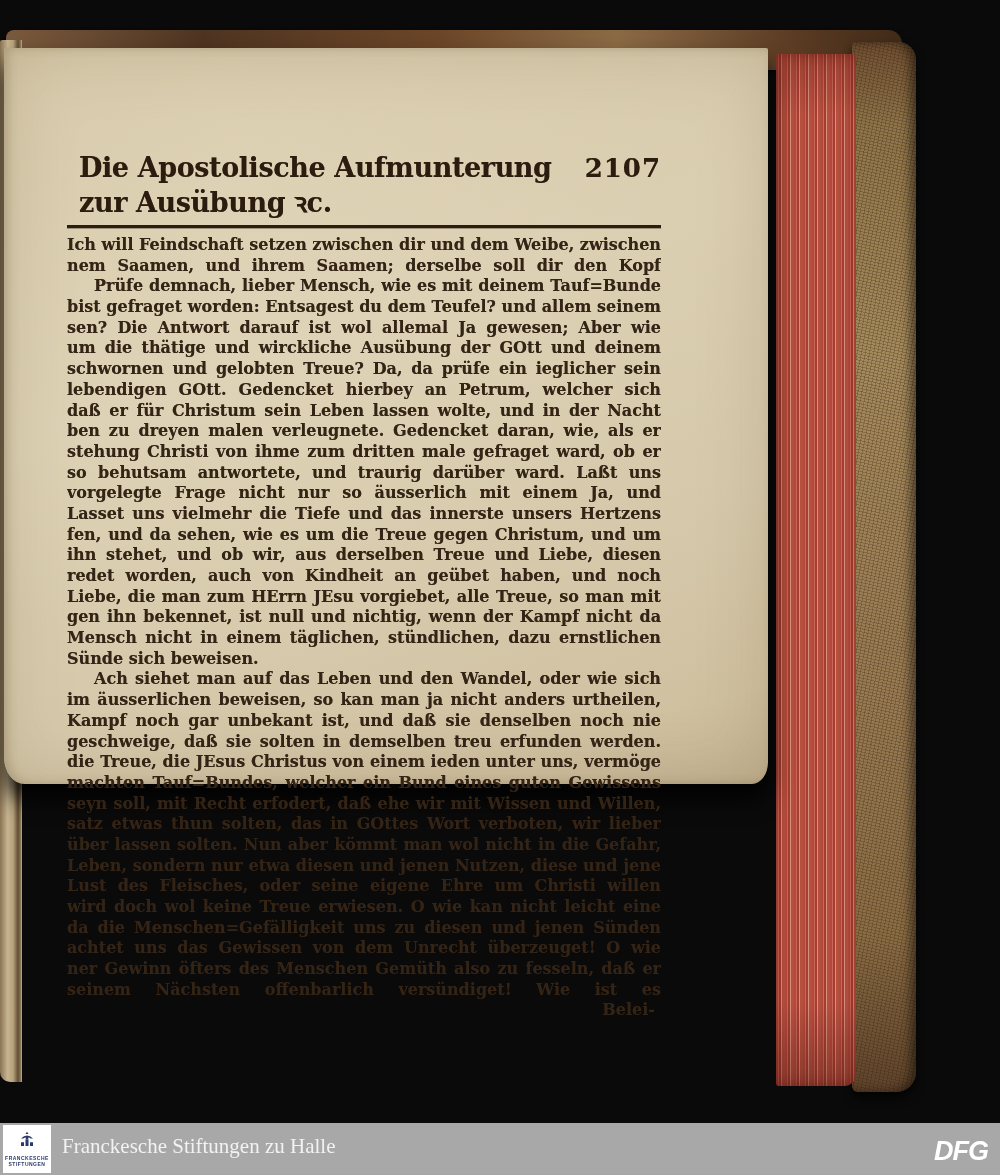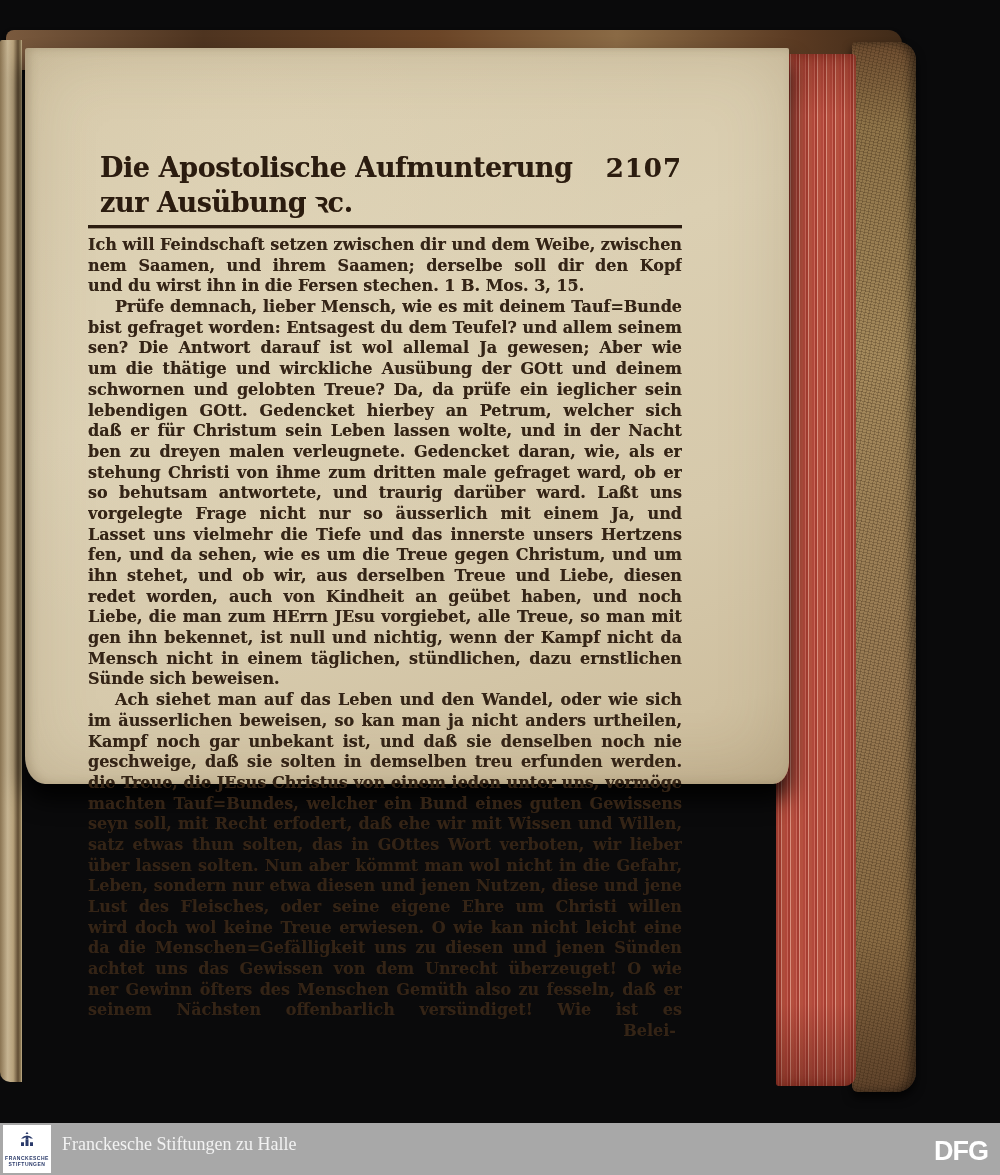--- a/index.html
+++ b/index.html
@@ -33,21 +33,21 @@
       repeating-linear-gradient(90deg,#b3493c 0 2px,#c9685a 2px 3px,#a63d31 3px 5px,#d9907f 5px 6px,#b5503f 6px 9px);
     border-radius:2px 4px 12px 3px;
     box-shadow:inset 0 0 14px rgba(90,20,10,.5);
   }
   .gutter{
     position:absolute;left:0;top:40px;width:22px;height:1042px;
     background:linear-gradient(90deg,#8a7452,#c6b492 35%,#b7a27c 60%,#5f4c33 82%,#8d7a56 94%,#c9b791);
     border-radius:2px 0 0 10px;
   }
   .page{
-    position:absolute;left:25px;top:48px;width:764px;height:736px;
+    position:absolute;left:4px;top:48px;width:764px;height:736px;
     background:
       radial-gradient(ellipse at 30% 20%,rgba(255,250,230,.15),rgba(0,0,0,0) 60%),
       linear-gradient(160deg,#d4c6a6,#dbcfb2 40%,#d6c9ab 70%,#cfc0a0 90%,#c4b392);
     border-radius:3px 2px 16px 20px / 3px 2px 22px 28px;
     box-shadow:0 16px 22px rgba(0,0,0,.85), inset 0 0 70px rgba(120,95,60,.22), inset 4px 0 10px rgba(90,70,45,.25);
   }
   
   .text-block{
     position:absolute;left:63px;top:104px;width:594px;
     color:#34241626;
@@ -80,25 +80,25 @@
   .logo-box{
     position:absolute;left:3px;top:2px;width:48px;height:48px;background:#ffffff;
     display:flex;flex-direction:column;align-items:center;justify-content:center;gap:2px;
   }
   .logo-text{
     font-family:"Liberation Sans",sans-serif;font-size:5px;line-height:6px;
     color:#2a3a6a;text-align:center;letter-spacing:.5px;font-weight:bold;
   }
   .footer-label{
     position:absolute;left:62px;top:11px;
-    font-family:"Liberation Serif",serif;font-size:18px;color:#f2f2f2;
+    font-family:"Liberation Serif",serif;font-size:21px;color:#f2f2f2;
   }
   .dfg-logo{
     position:absolute;right:12px;top:13px;
-    font-family:"Liberation Sans",sans-serif;font-weight:bold;
+    font-family:"Liberation Sans",sans-serif;font-weight:bold;font-style:italic;
     font-size:27px;color:#ffffff;letter-spacing:-1px;text-align:center;
   }
 </style>
 </head>
 <body>
 
 <div>
   <div class="leather-top"></div>
   <div class="cover-right"></div>
   <div class="fore-edge"></div>
@@ -108,21 +108,20 @@
     <div class="text-block">
 
       <div class="page-header">
         <span class="title">Die Apostolische Aufmunterung zur Ausübung ꝛc.</span>
         <span class="pagenum">2107</span>
       </div>
       <div class="header-rule"></div>
 
       <div class="line">Ich will Feindschaft setzen zwischen dir und dem Weibe, zwischen dei=</div>
       <div class="line">nem Saamen, und ihrem Saamen; derselbe soll dir den Kopf zertreten,</div>
-      <div class="line endline">und du wirst ihn in die Fersen stechen. 1 B. Mos. 3, 15.</div>
 
       <div class="line indent">Prüfe demnach, lieber Mensch, wie es mit deinem Tauf=Bunde stehe? Du</div>
       <div class="line">bist gefraget worden: Entsagest du dem Teufel? und allem seinem We=</div>
       <div class="line">sen? Die Antwort darauf ist wol allemal Ja gewesen; Aber wie stehet es nun</div>
       <div class="line">um die thätige und wirckliche Ausübung der GOtt und deinem Heyland ge-</div>
       <div class="line">schwornen und gelobten Treue? Da, da prüfe ein ieglicher sein Hertz vor dem</div>
       <div class="line">lebendigen GOtt. Gedencket hierbey an Petrum, welcher sich vermessen hatte,</div>
       <div class="line">daß er für Christum sein Leben lassen wolte, und in der Nacht darauf densel-</div>
       <div class="line">ben zu dreyen malen verleugnete. Gedencket daran, wie, als er nach der Aufer-</div>
       <div class="line">stehung Christi von ihme zum dritten male gefraget ward, ob er ihn lieb hätte, er</div>

